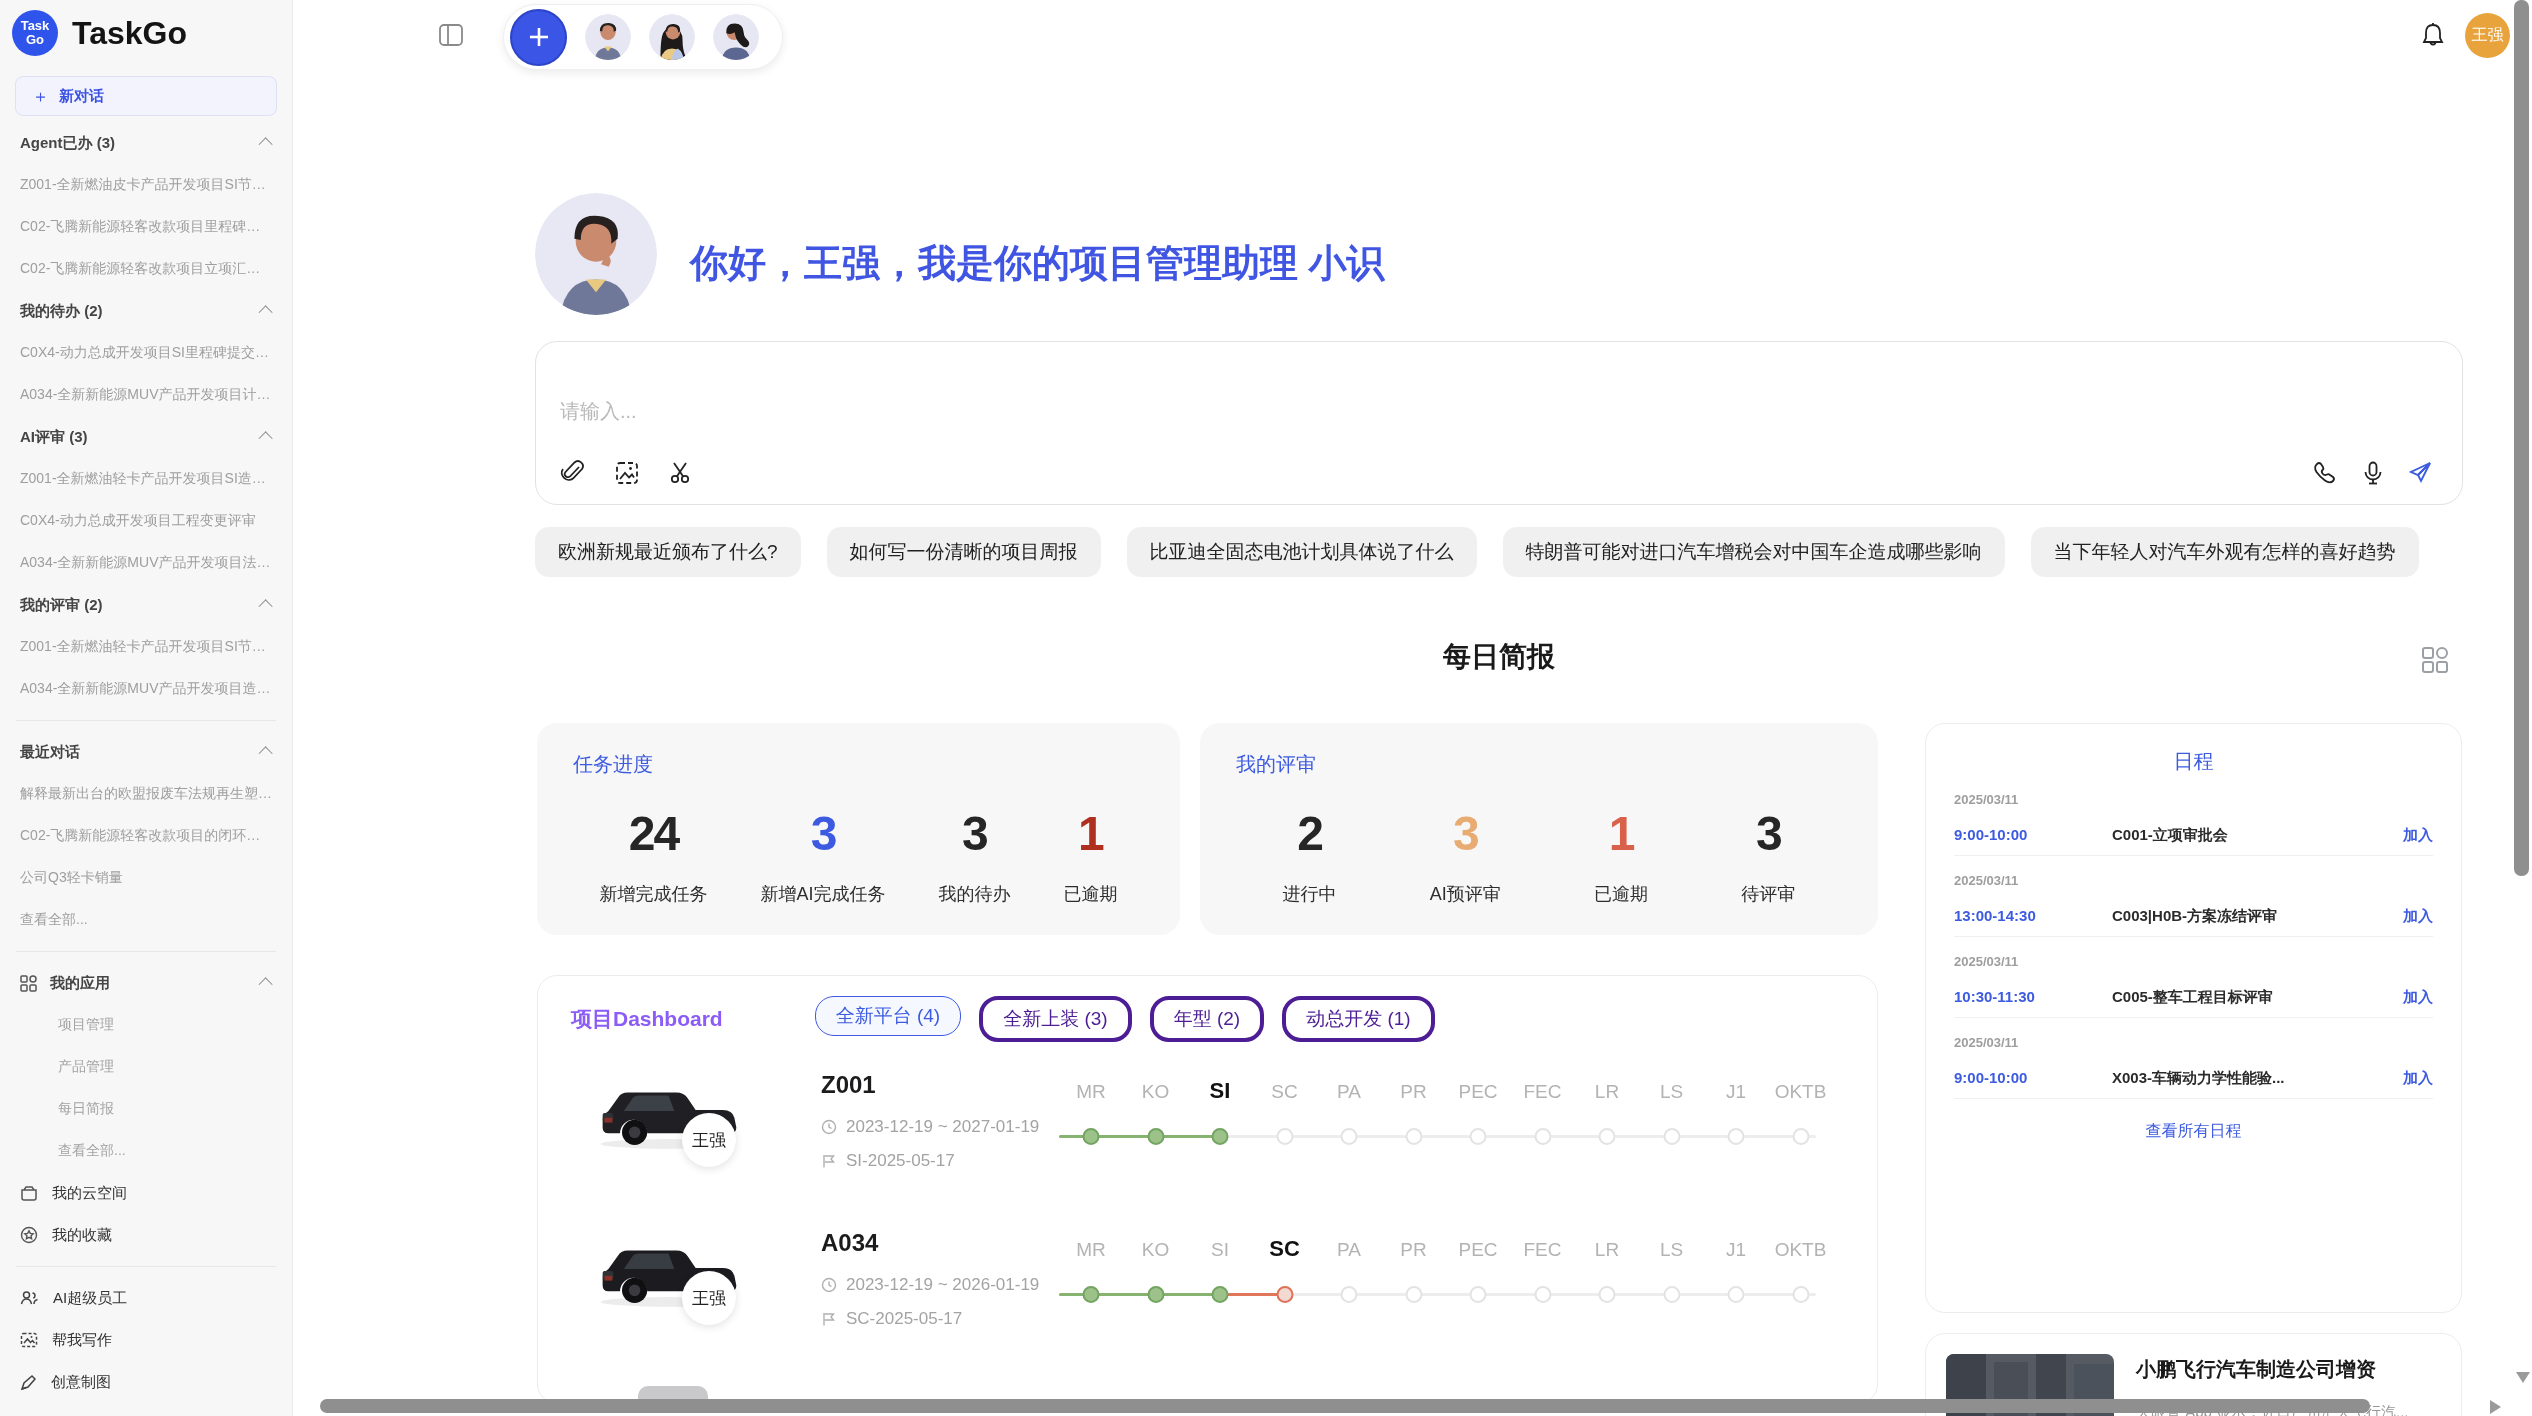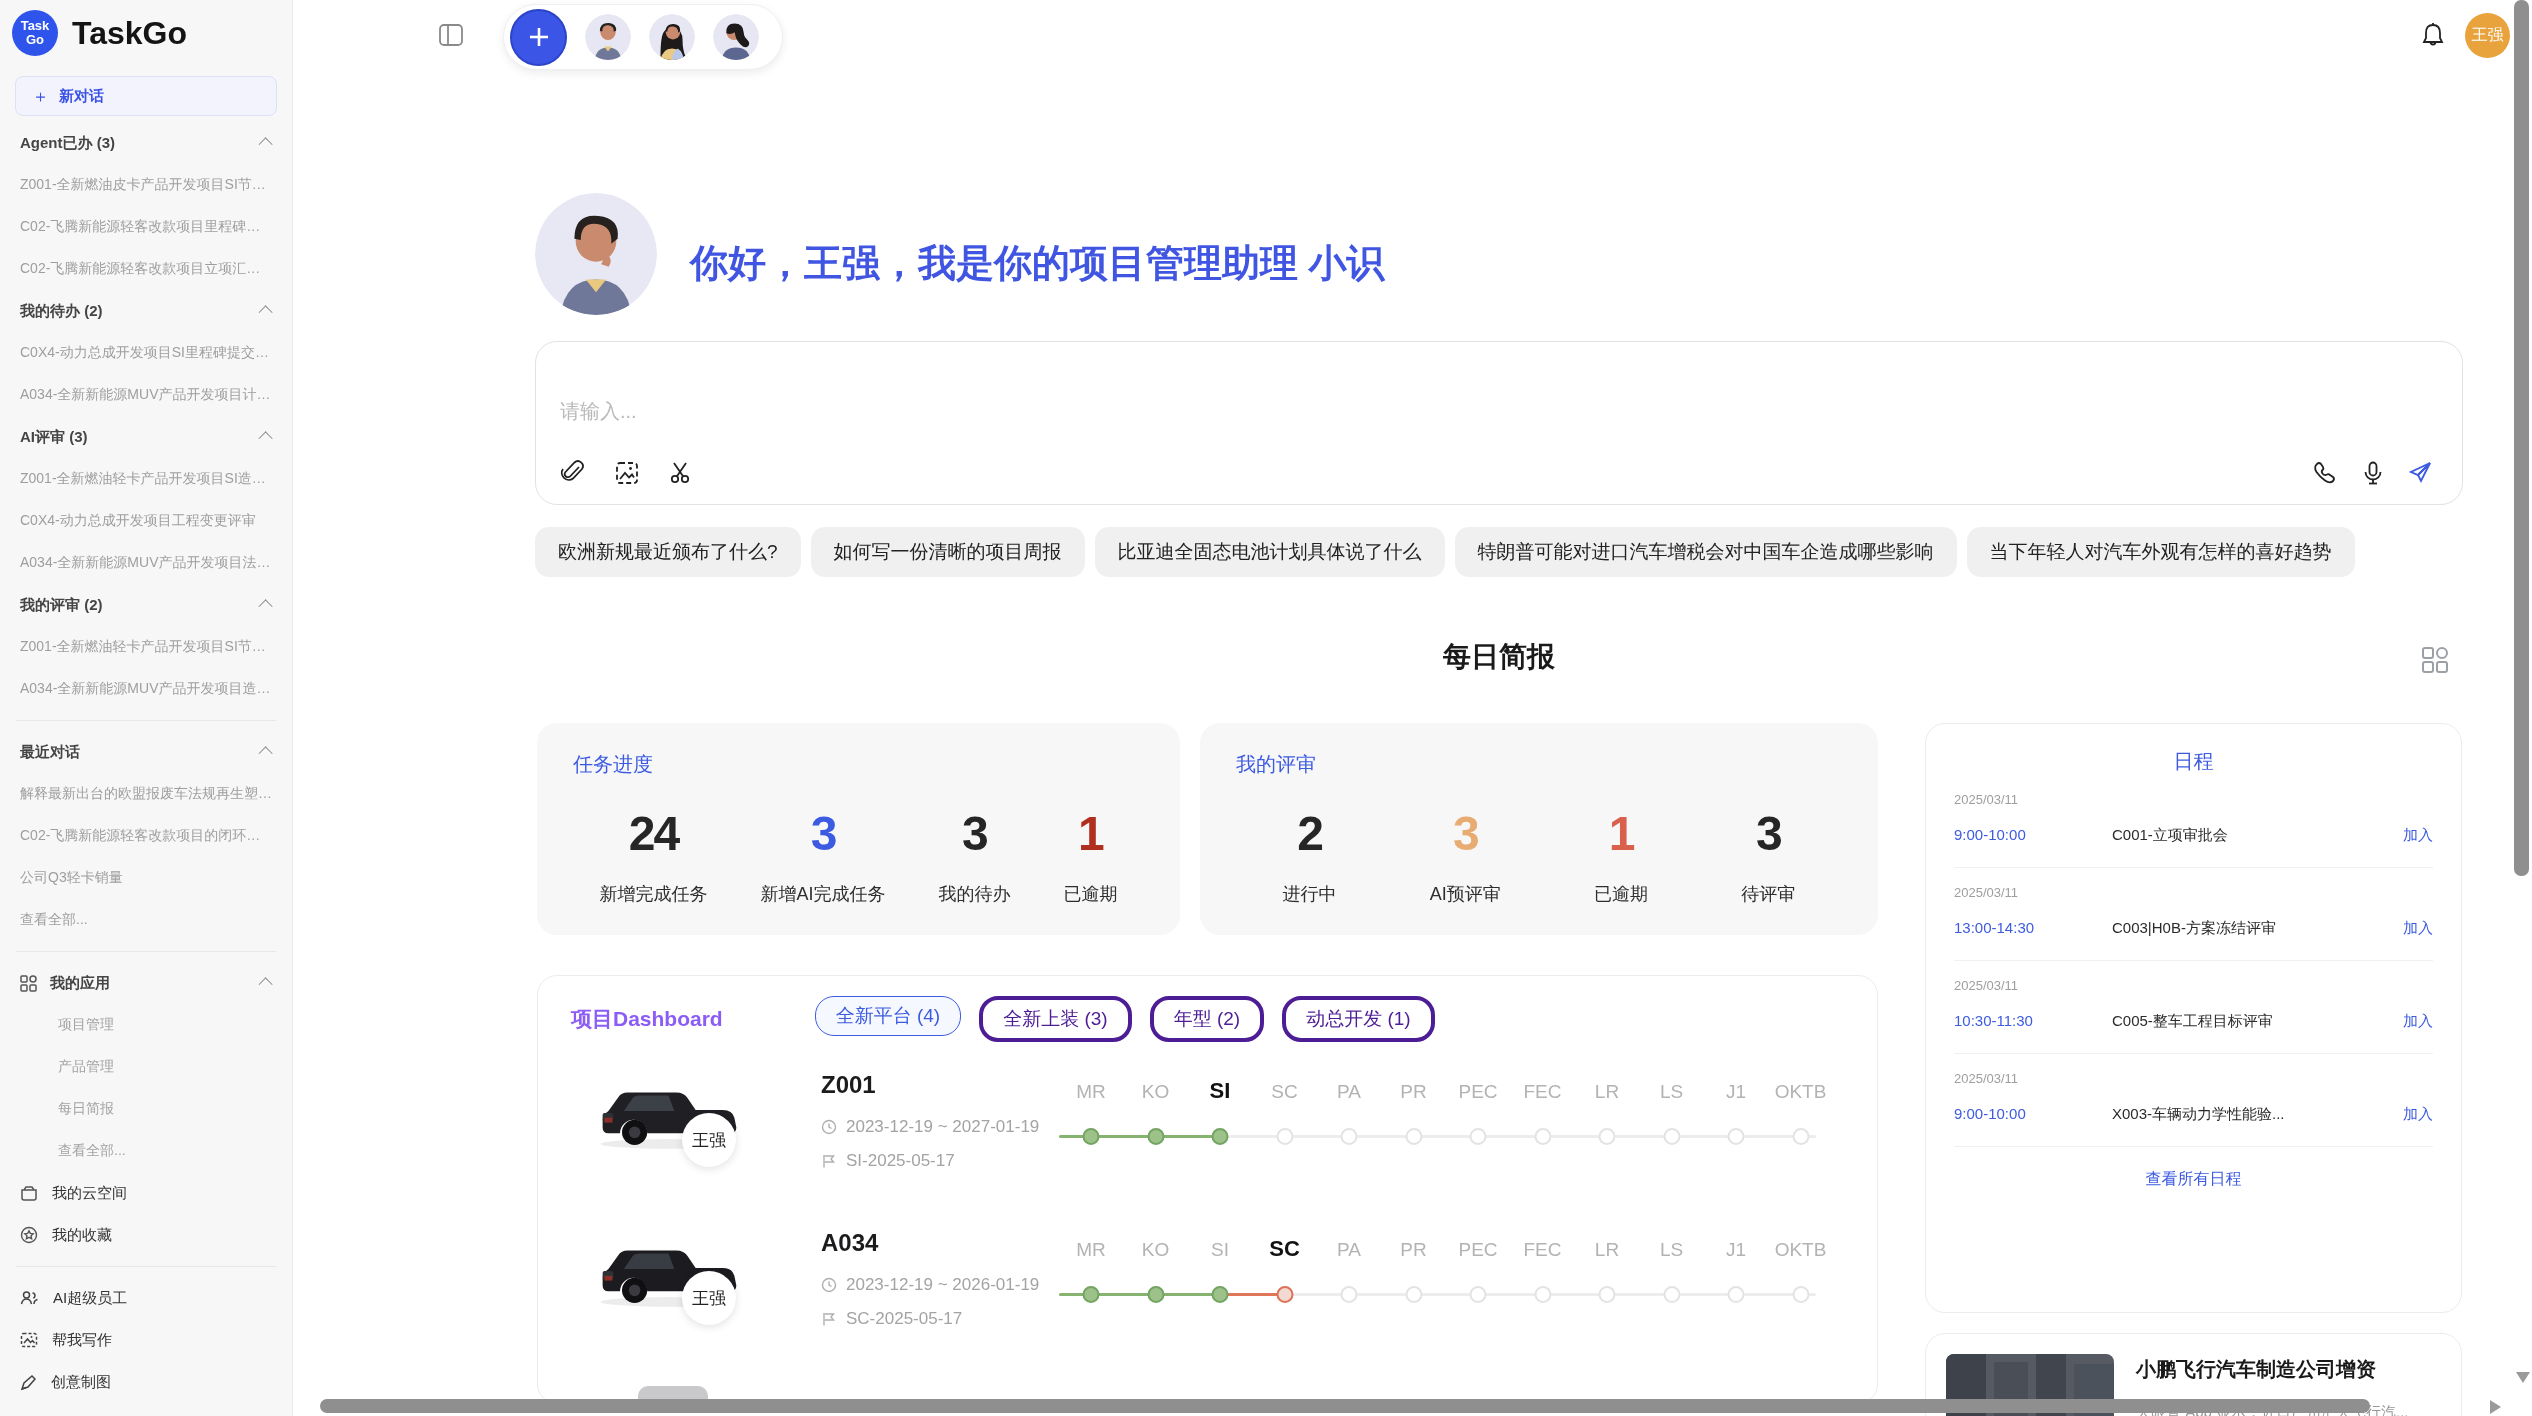--- a/index.html
+++ b/index.html
@@ -36,21 +36,21 @@
   .greet-text{position:absolute;left:690px;top:238px;font-size:38px;font-weight:700;color:#4056e3;}
 
   
   .composer{position:absolute;left:535px;top:341px;width:1928px;height:164px;border:1px solid #e2e2e2;border-radius:22px;box-sizing:border-box;background:#fff;}
   .composer .ph{position:absolute;left:24px;top:56px;font-size:20px;color:#b9b9b9;}
   .comp-icons-l{position:absolute;left:24px;bottom:18px;display:flex;gap:28px;}
   .comp-icons-r{position:absolute;right:28px;bottom:18px;display:flex;gap:22px;align-items:center;}
   .cicon{width:26px;height:26px;cursor:pointer;}
 
   
-  .chips{position:absolute;left:535px;top:527px;display:flex;gap:10px;}
+  .chips{position:absolute;left:535px;top:527px;display:flex;gap:26px;}
   .chip{height:50px;border-radius:14px;background:#f0f0f0;display:flex;align-items:center;padding:0 23px;font-size:19px;color:#222;white-space:nowrap;cursor:pointer;}
 
   
   .brief-title{position:absolute;left:535px;top:638px;width:1928px;text-align:center;font-size:28px;font-weight:700;color:#1a1a1a;}
   .grid-icon{position:absolute;left:2420px;top:645px;width:30px;height:30px;cursor:pointer;}
 
   .stat-card{position:absolute;top:723px;height:212px;background:#f7f7f8;border-radius:20px;box-sizing:border-box;padding:28px 36px 0 36px;}
   .stat-card .sc-title{font-size:20px;color:#3d5be0;}
   .stat-row{display:flex;justify-content:space-around;margin-top:26px;}
   .stat{display:flex;flex-direction:column;align-items:center;}
@@ -77,21 +77,21 @@
   .tl-label.current{font-size:22px;color:#111;font-weight:700;top:1px;}
   .tl-dot{position:absolute;top:51px;transform:translateX(-50%);width:17px;height:17px;border-radius:50%;box-sizing:border-box;}
   .tl-dot.done{background:#9cc28a;border:2px solid #73a462;}
   .tl-dot.pending{background:#fff;border:2px solid #e3e3e3;}
   .tl-dot.overdue{background:#f2d9d2;border:2px solid #dd7257;}
   .next-row-hint{position:absolute;left:100px;top:410px;width:70px;height:22px;border-radius:10px 10px 0 0;background:#c9c9cc;}
 
   
   .sched{position:absolute;left:1925px;top:723px;width:537px;height:590px;border:1px solid #ececec;border-radius:20px;box-sizing:border-box;background:#fff;padding:0 28px;}
   .sched-title{text-align:center;font-size:20px;color:#3d5be0;margin-top:24px;}
-  .sched-item{padding:17px 0 22px 0;border-bottom:1px solid #f0f0f0;}
+  .sched-item{padding:17px 0 10px 0;border-bottom:1px solid #f0f0f0;font-weight:bold;}
   .sched-date{font-size:13px;color:#9e9e9e;}
   .sched-main{display:flex;margin-top:19px;}
   .sched-time{min-width:158px;font-size:15px;color:#3d5be0;}
   .sched-name{flex:1;font-size:15px;color:#2b2b2b;}
   .sched-join{font-size:15px;color:#3d5be0;cursor:pointer;}
   .sched-viewall{text-align:center;font-size:16px;color:#3d5be0;margin-top:22px;cursor:pointer;}
 
   .news{position:absolute;left:1925px;top:1333px;width:537px;height:140px;border:1px solid #ececec;border-radius:20px;box-sizing:border-box;background:#fff;padding:20px;display:flex;gap:22px;}
   .news-thumb{width:168px;height:96px;border-radius:8px;overflow:hidden;flex:0 0 auto;}
   .news-title{font-size:20px;font-weight:700;color:#1a1a1a;margin-top:2px;}

